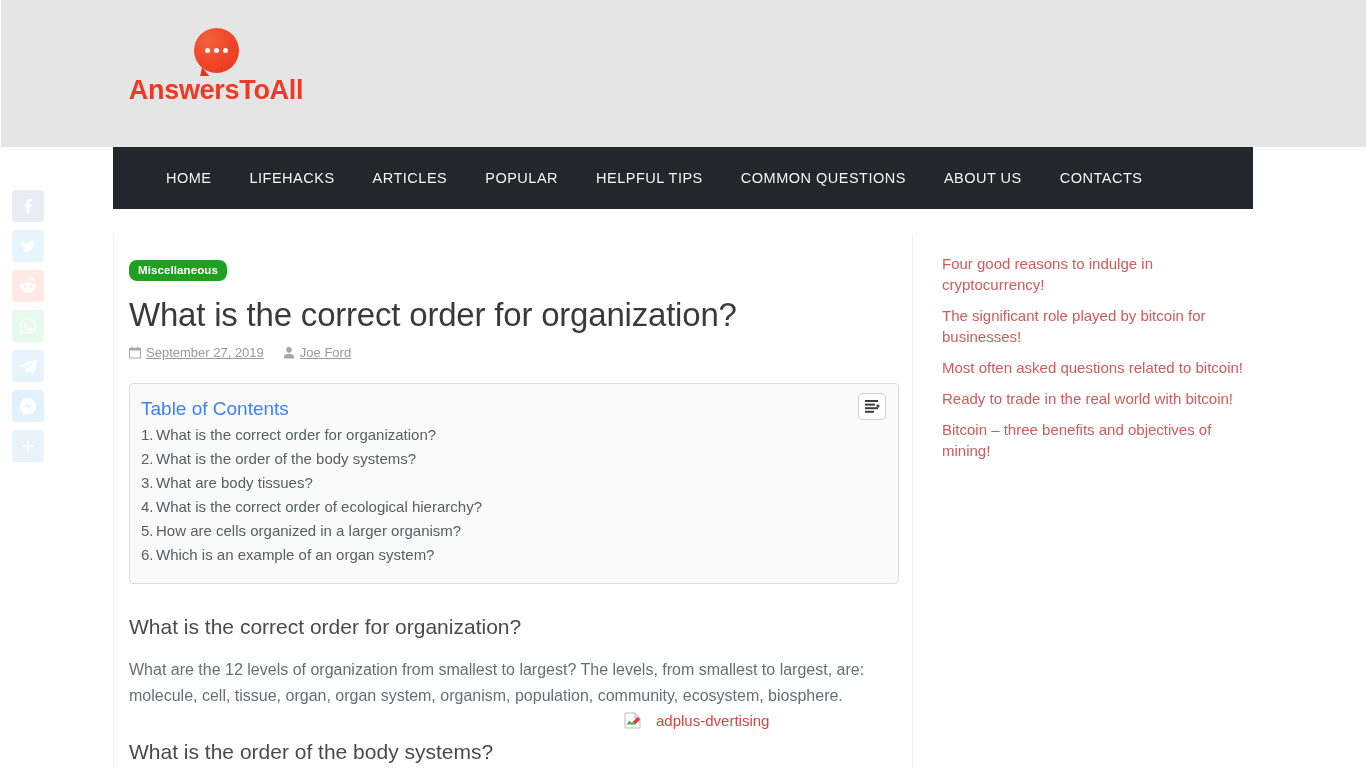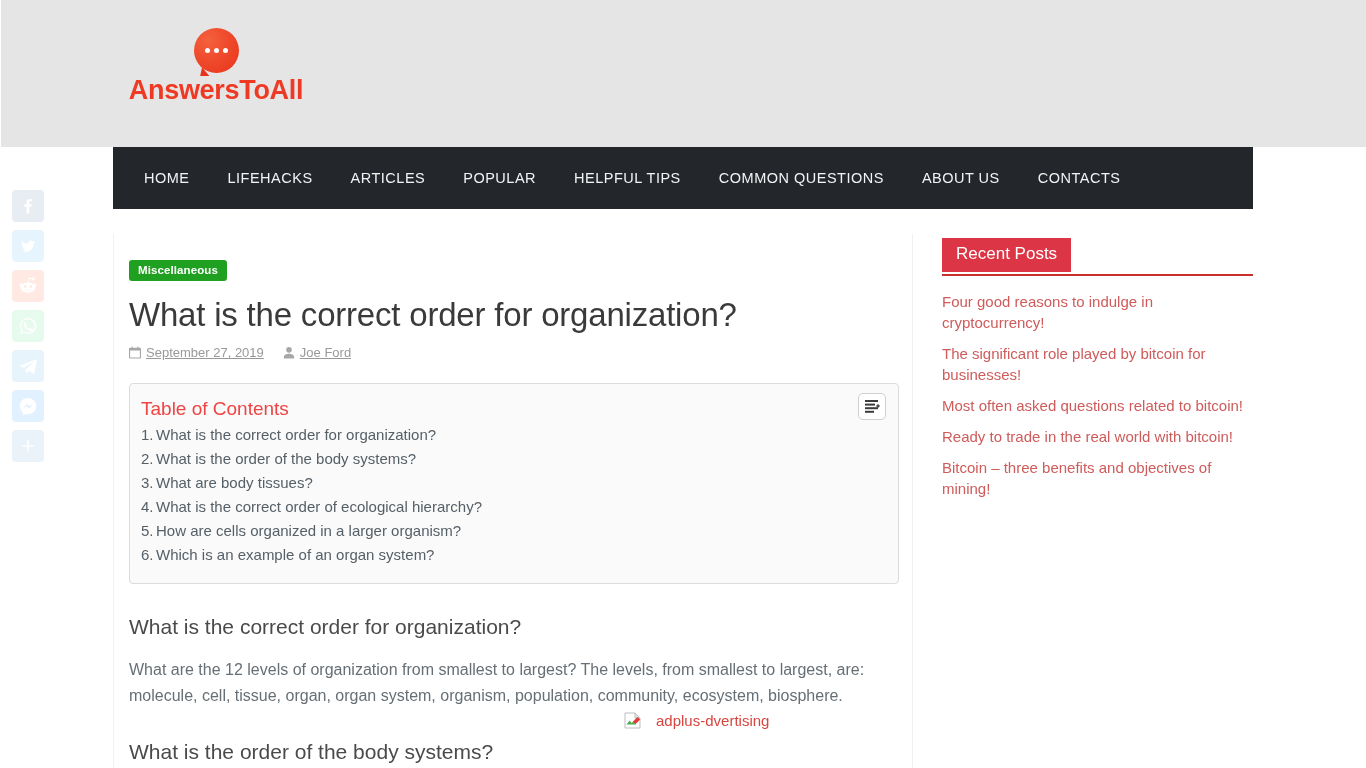--- a/index.html
+++ b/index.html
@@ -66,21 +66,21 @@
     font-size: 27px; font-weight: bold; color: #ee3a24;
     letter-spacing: -0.3px; line-height: 1.1; white-space: nowrap;
   }
 
   
   #main-nav {
     position: absolute; left: 113px; top: 147px;
     width: 1140px; height: 62px;
     background: #23272b;
     display: flex; align-items: center;
-    padding-left: 12px;
+    padding-left: 34px;
   }
   .nav-item {
     color: #f2f3f4; font-size: 14.5px; letter-spacing: 0.5px;
     padding: 0 19px; line-height: 62px; white-space: nowrap;
     cursor: pointer; text-decoration: none;
   }
 
   
   #content-card {
     position: absolute; left: 113px; top: 234px;
@@ -91,21 +91,21 @@
     padding: 26px 15px 0 15px;
   }
   #sidebar {
     position: absolute; left: 942px; top: 238px; width: 311px;
   }
 
   
   #category-badge {
     display: inline-block; background: #20a020; color: #ffffff;
     font-size: 11.5px; font-weight: bold; padding: 4px 9px 5px 9px;
-    border-radius: 3px; letter-spacing: 0.1px;
+    border-radius: 8px; letter-spacing: 0.1px;
   }
   #post-title {
     font-size: 33px; font-weight: normal; color: #3a3a3a;
     line-height: 1.16; margin-top: 15px; letter-spacing: -0.2px;
   }
   #post-meta {
     margin-top: 11px; font-size: 13px; color: #999999;
     display: flex; align-items: center; gap: 5px; text-decoration: underline;
   }
   #post-meta .meta-icon { width: 12px; height: 13px; fill: #a7a7a7; display:block; }
@@ -113,21 +113,21 @@
 
   
   #toc-box {
     position: relative; margin-top: 23px;
     border: 1px solid #dcdcdc; border-radius: 4px;
     background: #fafafa;
     padding: 14px 16px 16px 11px;
     width: 770px;
   }
   #toc-title {
-    font-size: 19px; color: #ef4444; font-weight: normal;
+    font-size: 19px; color: #3b82f6; font-weight: normal;
     margin-bottom: 3px; letter-spacing: 0;
   }
   #toc-list { list-style: none; }
   #toc-list li { display: flex; font-size: 15px; color: #555f66; line-height: 24px; }
   #toc-list li .toc-num { min-width: 15px; }
   #toc-list li .toc-link { cursor: pointer; }
   #toc-toggle {
     position: absolute; right: 12px; top: 9px;
     width: 28px; height: 27px; border: 1px solid #cfcfcf; border-radius: 5px;
     background: #ffffff; display: flex; align-items: center; justify-content: center;
@@ -329,24 +329,20 @@
           <path d="M9 9.5l4.5-4.5 2.6 2.6-4.5 4.5z" fill="#e53935"></path>
         </svg>
       </span>
       <span>adplus-dvertising</span>
     </div>
   </div>
 
 </main>
 
 <aside id="sidebar">
-  <div id="sidebar-title-wrap">
-    <span id="sidebar-title">Recent Posts</span>
-    <div id="sidebar-title-rule"></div>
-  </div>
   <ul id="recent-list">
     <li>Four good reasons to indulge in cryptocurrency!</li>
     <li>The significant role played by bitcoin for businesses!</li>
     <li>Most often asked questions related to bitcoin!</li>
     <li>Ready to trade in the real world with bitcoin!</li>
     <li>Bitcoin – three benefits and objectives of mining!</li>
   </ul>
 </aside>
 
 </body></html>

